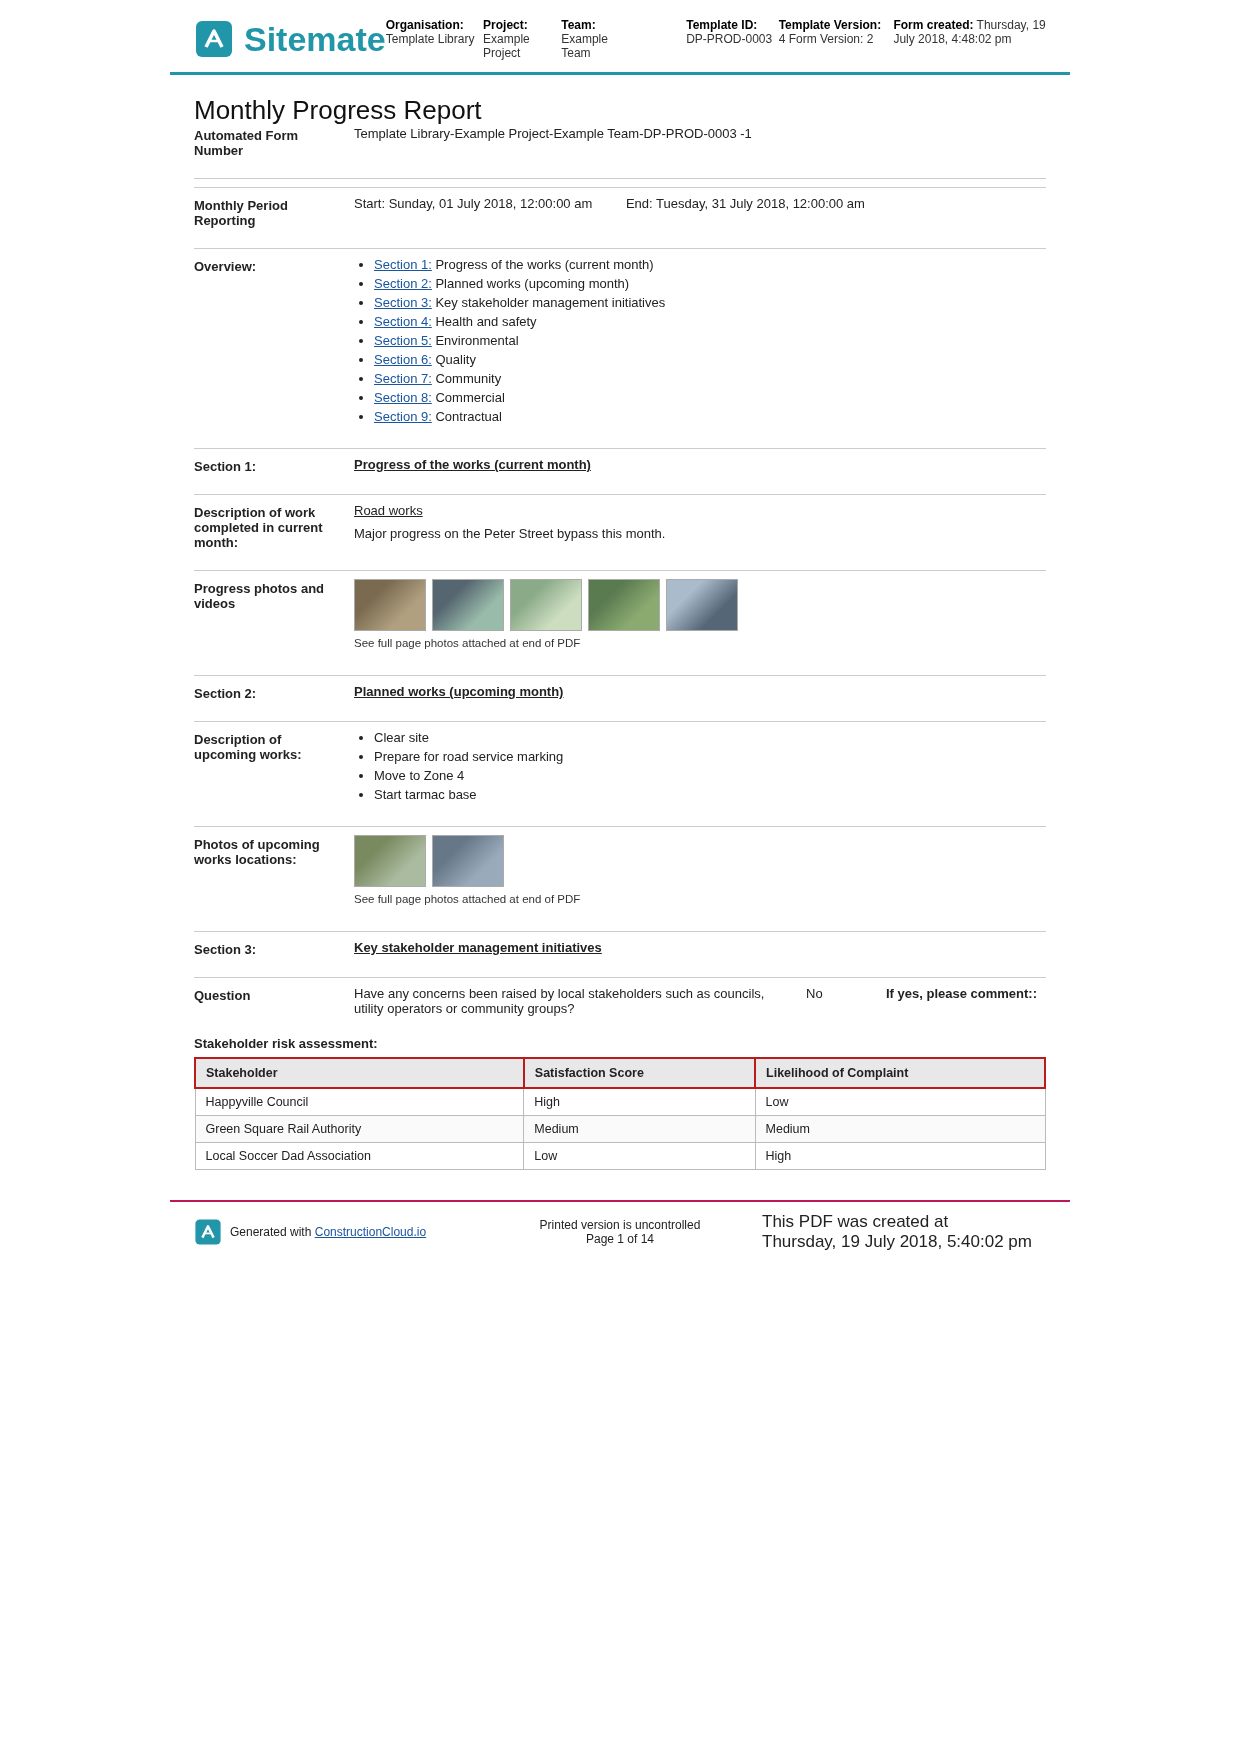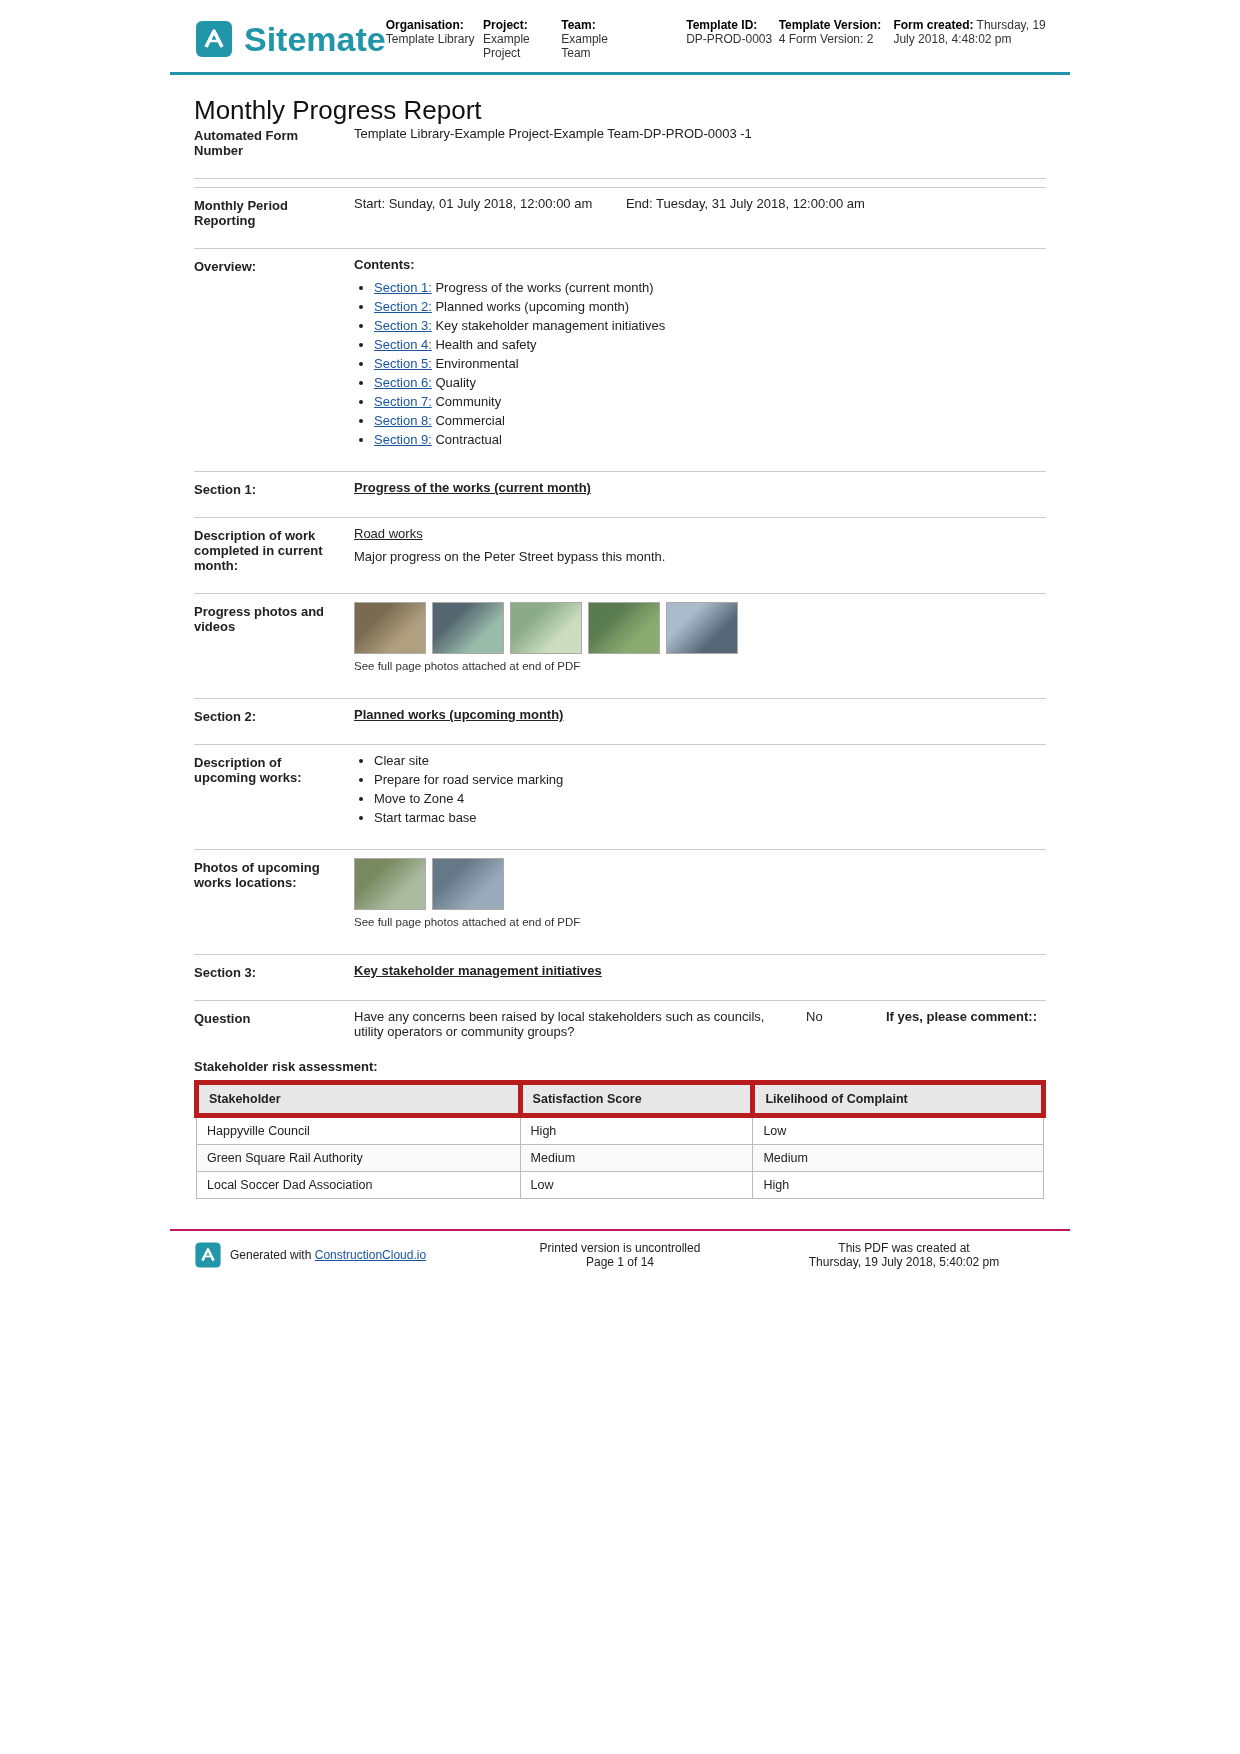--- a/index.html
+++ b/index.html
@@ -47,36 +47,36 @@
     .photo-thumb-7 { background: linear-gradient(135deg, #667788 30%, #99aabb 70%); }
 
     .photo-note { font-size: 11.5px; color: #333; margin-bottom: 6px; }
 
     
     .bullet-list { list-style: disc; padding-left: 20px; }
     .bullet-list li { margin-bottom: 4px; }
 
     
     .data-table { width: 100%; border-collapse: collapse; margin-top: 6px; }
-    .data-table th { background: #e8e8e8; border: 5px solid #b91c1c; padding: 7px 10px; font-weight: bold; font-size: 12.5px; text-align: left; }
+    .data-table th { background: #e8e8e8; border: 2px solid #b91c1c; padding: 7px 10px; font-weight: bold; font-size: 12.5px; text-align: left; }
     .data-table td { border: 1px solid #bbb; padding: 6px 10px; font-size: 12.5px; }
     .data-table tr:nth-child(even) td { background: #fafafa; }
 
     
     .question-row { display: flex; align-items: flex-start; gap: 20px; }
     .question-text { flex: 1; }
     .question-no { min-width: 60px; }
     .question-comment { min-width: 160px; font-weight: bold; }
 
     
     .footer { display: flex; align-items: center; padding: 10px 24px; border-top: 2px solid #be185d; margin-top: 10px; }
     .footer-logo { display: flex; align-items: center; gap: 8px; flex: 1; font-size: 12px; }
     .footer-logo a { color: #1a56a0; text-decoration: underline; }
     .footer-center { flex: 1; font-size: 12px; text-align: center; }
-    .footer-right { flex: 1; font-size: 12px; text-align: center; }
+    .footer-right { flex: 1; font-size: 17px; text-align: left; }
 
     
     .subsection-label { font-weight: bold; font-size: 13px; margin-bottom: 6px; }
   </style>
 </head>
 <body>
 
 <div class="page">
 
   <div class="header">
@@ -123,21 +123,20 @@
         <span><span>Start:</span> <span>Sunday, 01 July 2018, 12:00:00 am</span></span>
         <span style="margin: 16px 30px;"><span>End:</span> <span>Tuesday, 31 July 2018, 12:00:00 am</span></span>
       </div>
     </div>
 
     <hr class="section-divider">
 
     <div class="field-row">
       <div class="field-label">Overview:</div>
       <div class="field-value">
-        <div style="font-weight:bold; margin-bottom:8px;">Contents:</div>
         <ul class="contents-list">
           <li><a href="#">Section 1:</a> Progress of the works (current month)</li>
           <li><a href="#">Section 2:</a> Planned works (upcoming month)</li>
           <li><a href="#">Section 3:</a> Key stakeholder management initiatives</li>
           <li><a href="#">Section 4:</a> Health and safety</li>
           <li><a href="#">Section 5:</a> Environmental</li>
           <li><a href="#">Section 6:</a> Quality</li>
           <li><a href="#">Section 7:</a> Community</li>
           <li><a href="#">Section 8:</a> Commercial</li>
           <li><a href="#">Section 9:</a> Contractual</li>

